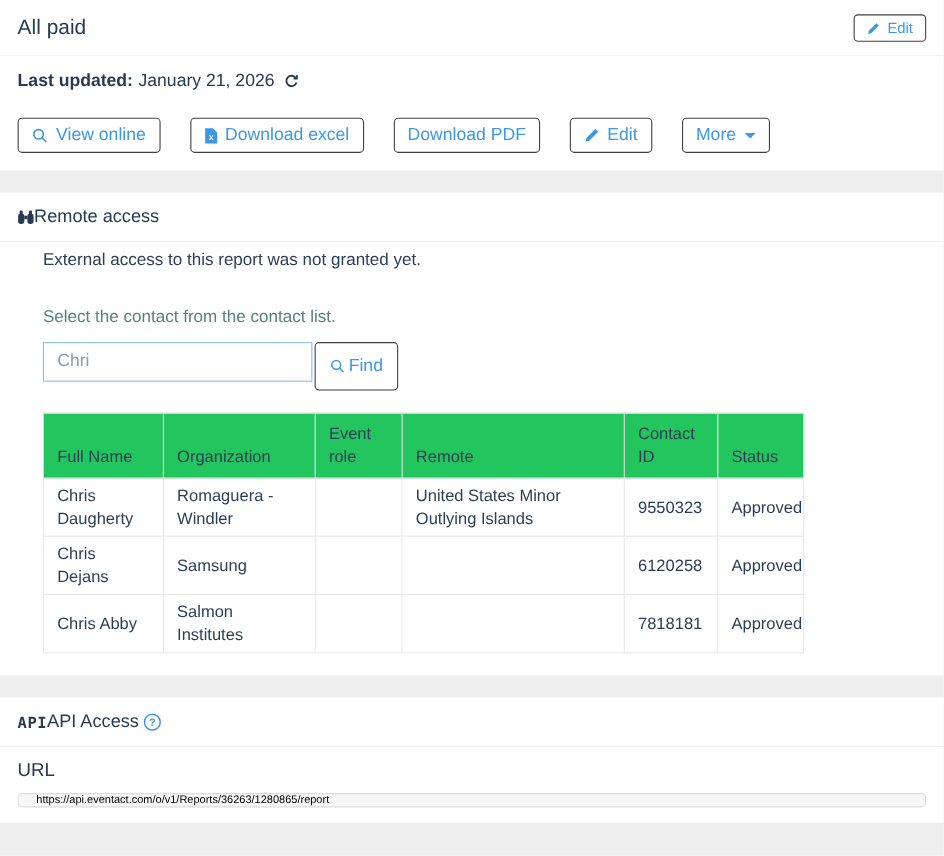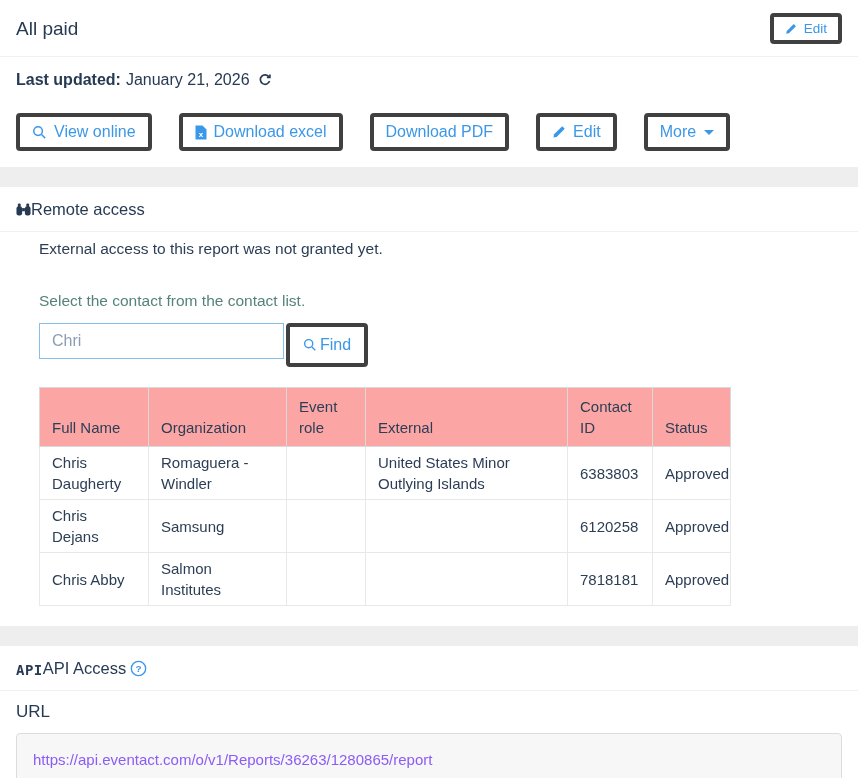--- a/index.html
+++ b/index.html
@@ -18,21 +18,21 @@
     padding: 13px 16px 12px 16px;
     border-bottom: 1px solid #eef1f4;
   }
   .page-title { font-size: 19px; font-weight: 500; color: #263a53; }
   .section-title {
     font-size: 16.5px; font-weight: 500; color: #263a53;
     display: flex; align-items: center; gap: 0;
   }
   .btn {
     display: inline-flex; align-items: center; gap: 7px;
-    background: #fff; border: 4px solid #404040; color: #3b97e8;
+    background: #fff; border: 1px solid #404040; color: #3b97e8;
     border-radius: 4px; cursor: pointer;
     font-family: "Liberation Sans", sans-serif;
   }
   .btn-sm { font-size: 13.5px; padding: 4px 11px; }
   .btn-md { font-size: 16px; padding: 6px 12px; }
   .card1-body { padding: 14px 16px 16px 16px; }
   .last-updated { font-size: 16px; display: flex; align-items: center; gap: 5px; }
   .last-updated b { font-weight: bold; }
   .refresh-btn { display: inline-flex; align-items: center; cursor: pointer; margin-left: 3px; }
   .toolbar { margin-top: 24px; display: flex; gap: 27px; }
@@ -50,34 +50,34 @@
     border: 1px solid #86bfea; border-radius: 0;
     font-size: 16px; color: #8c9bb5; outline: none;
     font-family: "Liberation Sans", sans-serif;
   }
   .find-btn { height: 44px; font-size: 16px; padding: 6px 13px; gap: 3px; }
   .contacts-table {
     margin-top: 20px; border-collapse: collapse; table-layout: fixed;
     width: 691px; font-size: 15px;
   }
   .contacts-table th {
-    background: #fca5a5; border: 1px solid #d9d9d9;
+    background: #22c55e; border: 1px solid #d9d9d9;
     text-align: left; vertical-align: bottom; font-weight: normal;
     padding: 8px 12px; line-height: 21px; color: #2c3e55;
   }
   .contacts-table td {
     border: 1px solid #e8e8e8; background: #fff;
     text-align: left; vertical-align: middle;
     padding: 5px 12px; line-height: 21px; color: #2c3e55;
   }
   .card3-body { padding: 10px 16px 14px 16px; }
   .url-label { font-size: 17px; font-weight: 500; color: #263a53; line-height: 22px; }
   .url-box {
     margin-top: 10px; background: #f7f7f7; border: 1px solid #dcdcdc;
-    border-radius: 4px; padding: 17px 16px; font-size: 15px; color: #8b5cf6;
+    border-radius: 4px; padding: 0 16px; font-size: 10px; color: #000000;
   }
   .api-glyph {
     font-family: "DejaVu Sans Mono", monospace; font-size: 14px; font-weight: bold;
     letter-spacing: 0.5px; color: #263a53; line-height: 1;
     transform: translateY(1px);
   }
   .help-icon { margin-left: 4px; display: inline-flex; cursor: pointer; }
   svg { display: block; }
 </style>
 </head>
@@ -183,32 +183,32 @@
             <col style="width:79px">
           <col style="width:202px">
             <col style="width:85px">
             <col style="width:78px">
         </colgroup>
         <thead>
           <tr>
             <th>Full Name</th>
             <th>Organization</th>
             <th>Event role</th>
-            <th>External</th>
+            <th>Remote</th>
             <th>Contact ID</th>
             <th>Status</th>
           </tr>
         </thead>
         <tbody>
           <tr>
             <td>Chris Daugherty</td>
             <td>Romaguera - Windler</td>
             <td></td>
             <td>United States Minor Outlying Islands</td>
-            <td>6383803</td>
+            <td>9550323</td>
             <td>Approved</td>
           </tr>
           <tr>
             <td>Chris Dejans</td>
             <td>Samsung</td>
             <td></td>
             <td></td>
             <td>6120258</td>
             <td>Approved</td>
           </tr>

